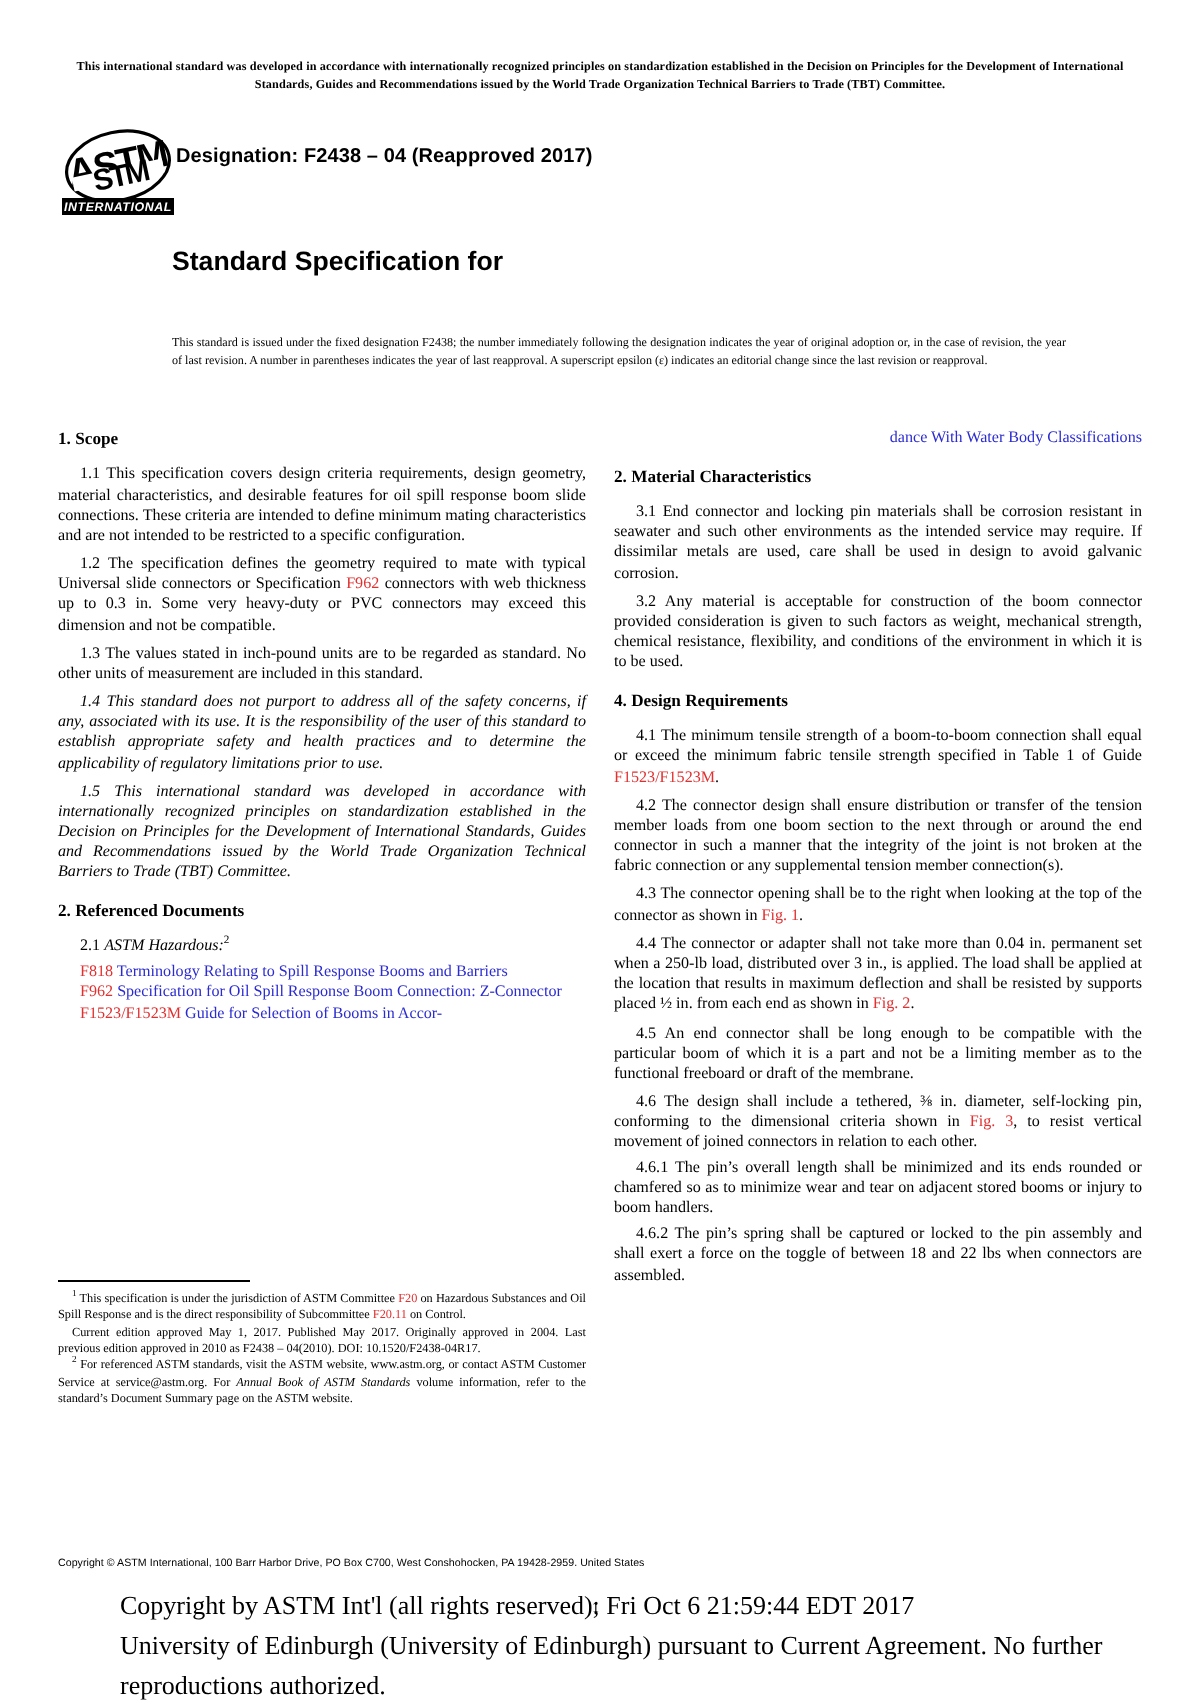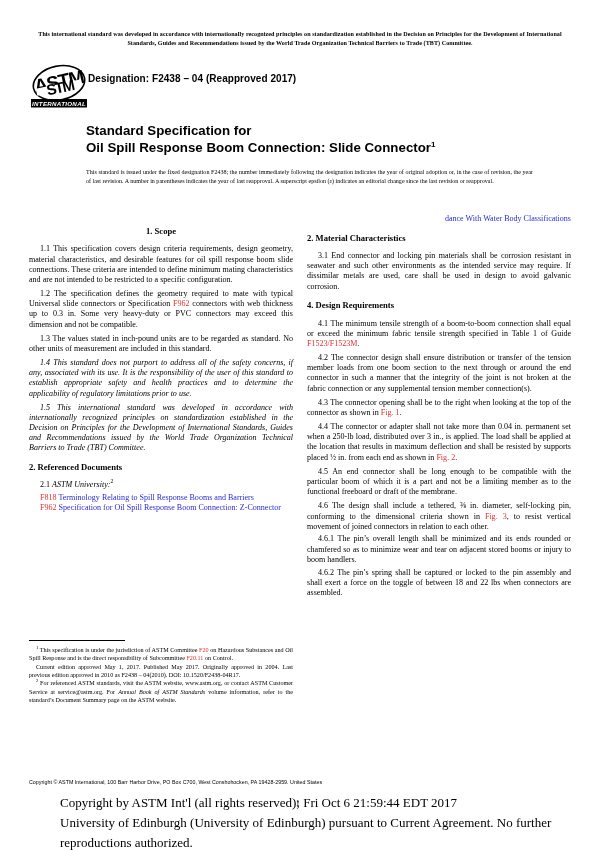--- a/index.html
+++ b/index.html
@@ -104,21 +104,21 @@
   }
   .col-left  { left: 29px; }
   .col-right { left: 307px; }
 
   .sec-head {
     font-weight: bold;
     font-size: 8.6px;
     margin: 8.5px 0 3.5px 0;
     text-align: left;
   }
-  .sec-head.first { margin-top: 12px; text-align: center; }
+  .sec-head.first { margin-top: 0; }
 
   p.para {
     margin: 0 0 0 0;
     padding-top: 4.0px;
     text-indent: 11px;
     text-align: justify;
   }
   p.para.tight { padding-top: 2.6px; }
   p.ital { font-style: italic; }
 
@@ -223,57 +223,58 @@
         </g>
         <rect x="3" y="35" width="56" height="8.5" fill="#000"></rect>
         <text x="31" y="41.6" text-anchor="middle" fill="#fff" font-family="Liberation Sans, sans-serif" font-weight="bold" font-size="6.2" font-style="italic" letter-spacing="0.3">INTERNATIONAL</text>
       </svg>
     </div>
     <div class="designation">Designation: F2438 – 04 (Reapproved 2017)</div>
   </div>
 
   <div class="title-block">
     <div>Standard Specification for</div>
-    <div><span>Oil Spill Response Boom Connection: Slide Connector</span><span class="sup">1</span></div>
   </div>
 
   <div class="issue-note">This standard is issued under the fixed designation F2438; the number immediately following the designation indicates the year of original adoption or, in the case of revision, the year of last revision. A number in parentheses indicates the year of last reapproval. A superscript epsilon (ε) indicates an editorial change since the last revision or reapproval.</div>
 
   <div class="col col-left">
 
     <div class="sec-head first">1. Scope</div>
 
     <p class="para">1.1 This specification covers design criteria requirements, design geometry, material characteristics, and desirable features for oil spill response boom slide connections. These criteria are intended to define minimum mating characteristics and are not intended to be restricted to a specific configuration.</p>
 
     <p class="para"><span>1.2 The specification defines the geometry required to mate with typical Universal slide connectors or Specification </span><span class="rd">F962</span><span> connectors with web thickness up to 0.3 in. Some very heavy-duty or PVC connectors may exceed this dimension and not be compatible.</span></p>
 
     <p class="para">1.3 The values stated in inch-pound units are to be regarded as standard. No other units of measurement are included in this standard.</p>
 
     <p class="para ital">1.4 This standard does not purport to address all of the safety concerns, if any, associated with its use. It is the responsibility of the user of this standard to establish appropriate safety and health practices and to determine the applicability of regulatory limitations prior to use.</p>
 
     <p class="para ital">1.5 This international standard was developed in accordance with internationally recognized principles on standardization established in the Decision on Principles for the Development of International Standards, Guides and Recommendations issued by the World Trade Organization Technical Barriers to Trade (TBT) Committee.</p>
 
     <div class="sec-head">2. Referenced Documents</div>
 
-    <div class="sub-head"><span class="n">2.1 </span><span>ASTM University:</span><span class="sup">2</span></div>
+    <div class="sub-head"><span class="n">2.1 </span><span>ASTM Hazardous:</span><span class="sup">2</span></div>
 
     <div class="ref-list">
       <div class="ref-item"><span class="rd">F818</span> <span class="bl">Terminology Relating to Spill Response Booms and Barriers</span></div>
       <div class="ref-item"><span class="rd">F962</span> <span class="bl">Specification for Oil Spill Response Boom Connection: Z-Connector</span></div>
+      <div class="ref-item"><span class="rd">F1523/F1523M</span> <span class="bl">Guide for Selection of Booms in Accor-</span></div>
     </div>
 
   </div>
 
   <div class="col col-right">
 
     <div class="cont-line">dance With Water Body Classifications</div>
 
     <div class="sec-head">2. Material Characteristics</div>
 
     <p class="para">3.1 End connector and locking pin materials shall be corrosion resistant in seawater and such other environments as the intended service may require. If dissimilar metals are used, care shall be used in design to avoid galvanic corrosion.</p>
+    <p class="para">3.2 Any material is acceptable for construction of the boom connector provided consideration is given to such factors as weight, mechanical strength, chemical resistance, flexibility, and conditions of the environment in which it is to be used.</p>
 
     <div class="sec-head">4. Design Requirements</div>
 
     <p class="para"><span>4.1 The minimum tensile strength of a boom-to-boom connection shall equal or exceed the minimum fabric tensile strength specified in Table 1 of Guide </span><span class="rd">F1523/F1523M</span><span>.</span></p>
 
     <p class="para">4.2 The connector design shall ensure distribution or transfer of the tension member loads from one boom section to the next through or around the end connector in such a manner that the integrity of the joint is not broken at the fabric connection or any supplemental tension member connection(s).</p>
 
     <p class="para"><span>4.3 The connector opening shall be to the right when looking at the top of the connector as shown in </span><span class="rd">Fig. 1</span><span>.</span></p>
 
     <p class="para"><span>4.4 The connector or adapter shall not take more than 0.04 in. permanent set when a 250-lb load, distributed over 3 in., is applied. The load shall be applied at the location that results in maximum deflection and shall be resisted by supports placed ½ in. from each end as shown in </span><span class="rd">Fig. 2</span><span>.</span></p>

